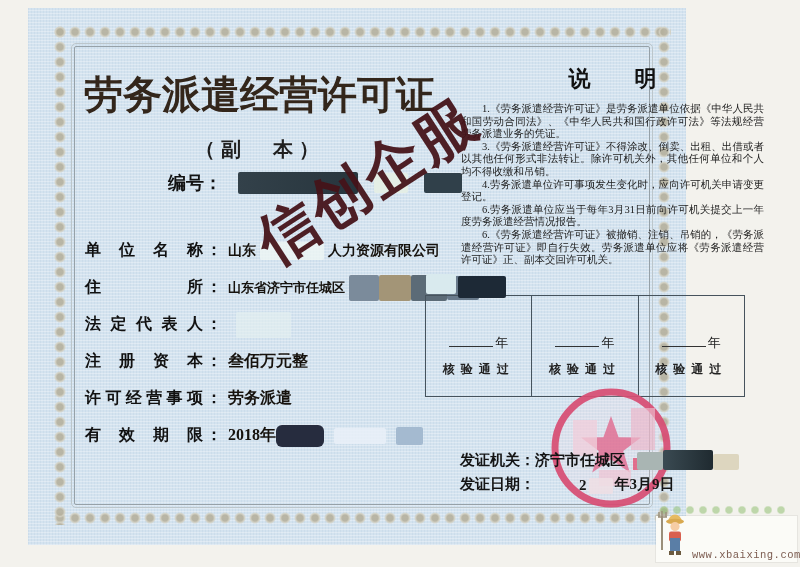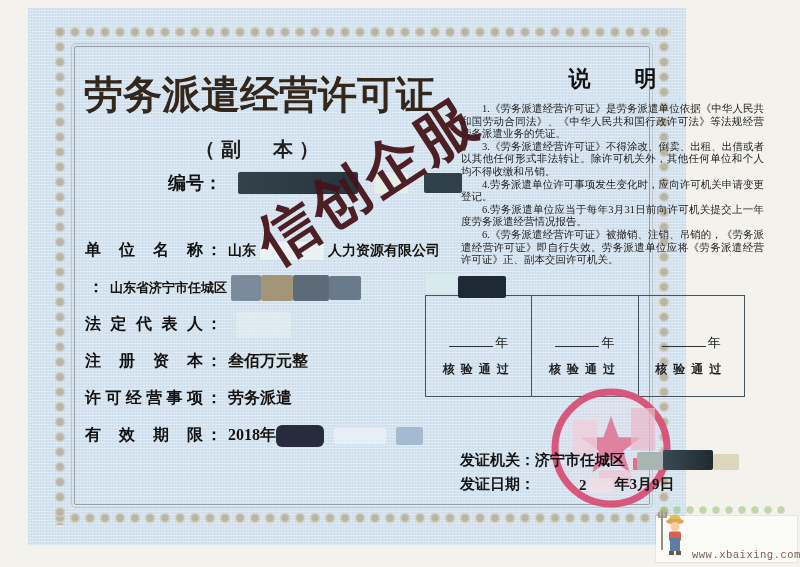--- a/index.html
+++ b/index.html
@@ -116,20 +116,21 @@
 
     <div class="fields">
       <div class="frow">
         <span class="flabel">单位名称</span>
         <span class="fcolon">：</span>
         <span class="fvalue">山东</span>
         <span class="blk" style="width:64px;height:18px;background:rgba(238,246,244,.8);margin:0 4px;"></span>
         <span class="fvalue">人力资源有限公司</span>
       </div>
       <div class="frow">
+        <span class="flabel">住所</span>
         <span class="fcolon">：</span>
         <span class="fvalue" style="font-size:13px;">山东省济宁市任城区</span>
         <span class="blk" style="width:30px;height:26px;background:#7b8b9b;margin-left:4px;"></span>
         <span class="blk" style="width:32px;height:26px;background:#a39577;"></span>
         <span class="blk" style="width:36px;height:26px;background:#5c6b77;"></span>
         <span class="blk" style="width:32px;height:24px;background:#697a8b;"></span>
       </div>
       <div class="frow">
         <span class="flabel">法定代表人</span>
         <span class="fcolon">：</span>

